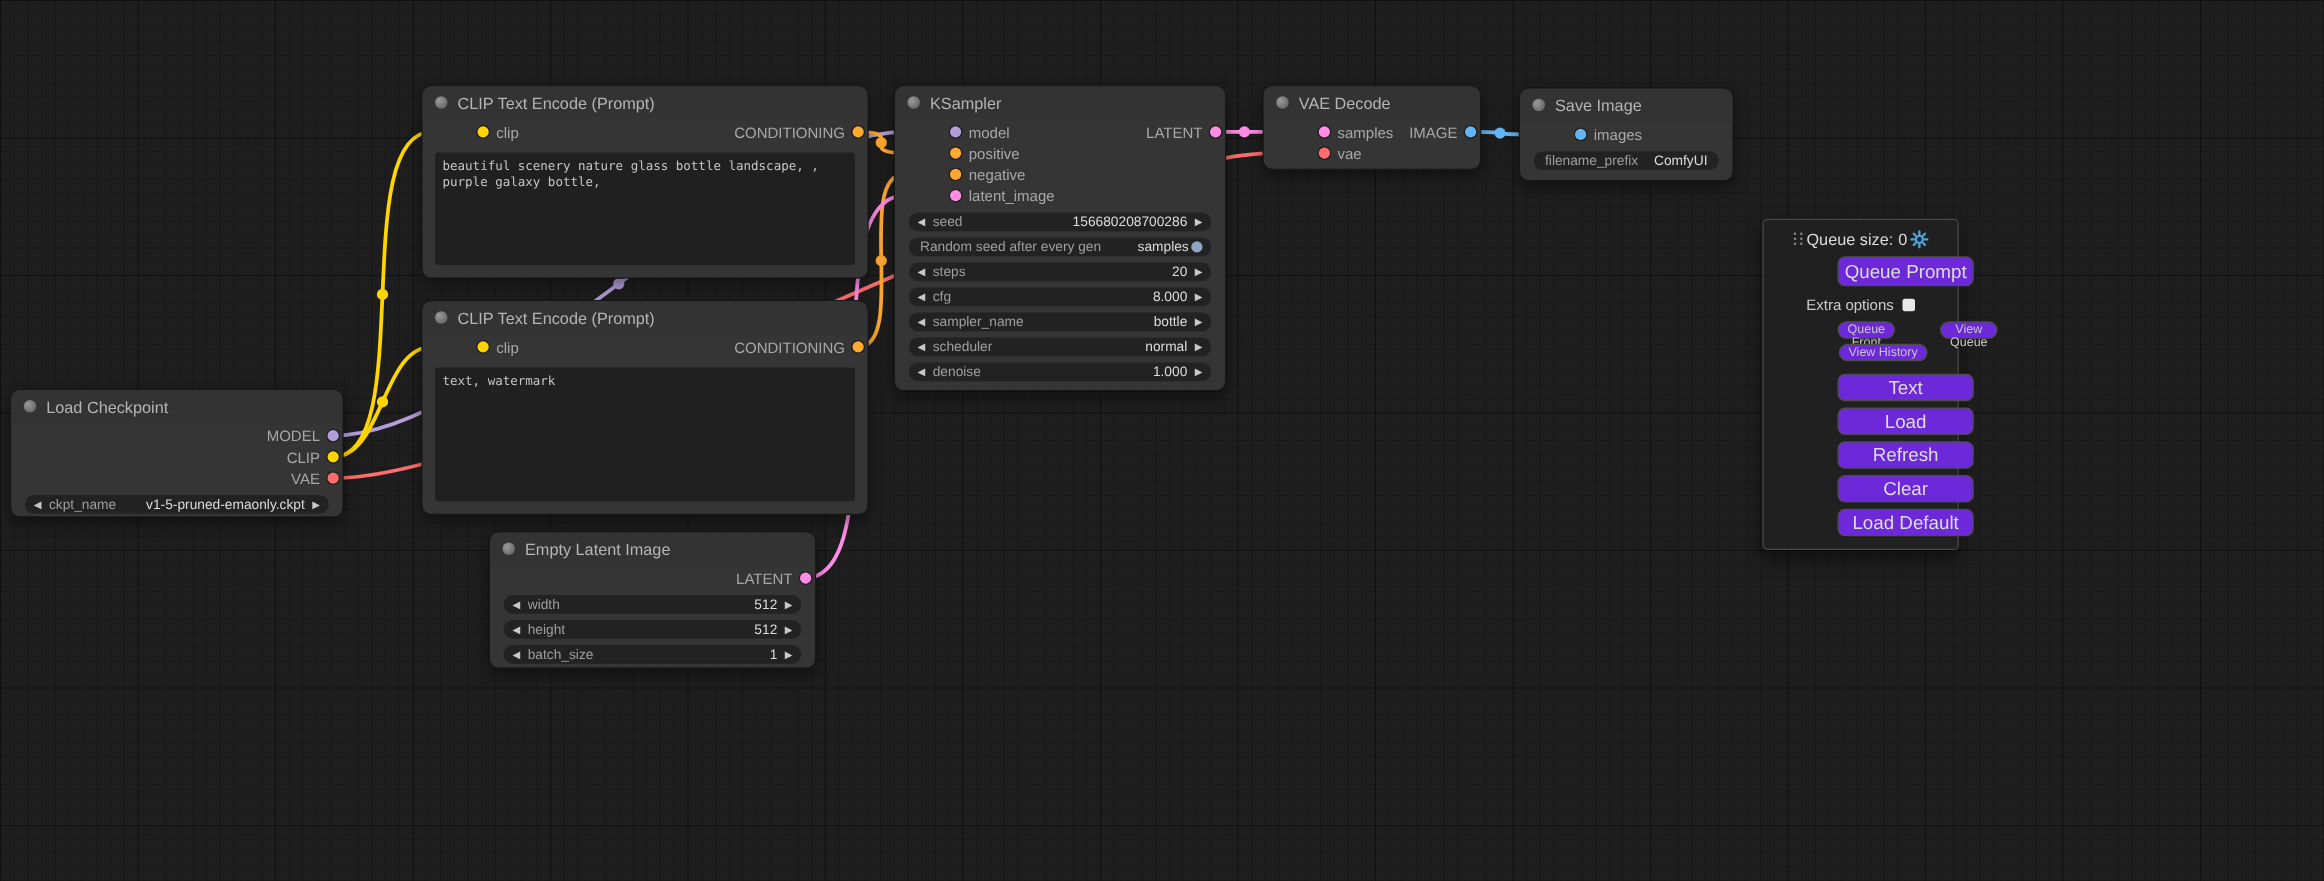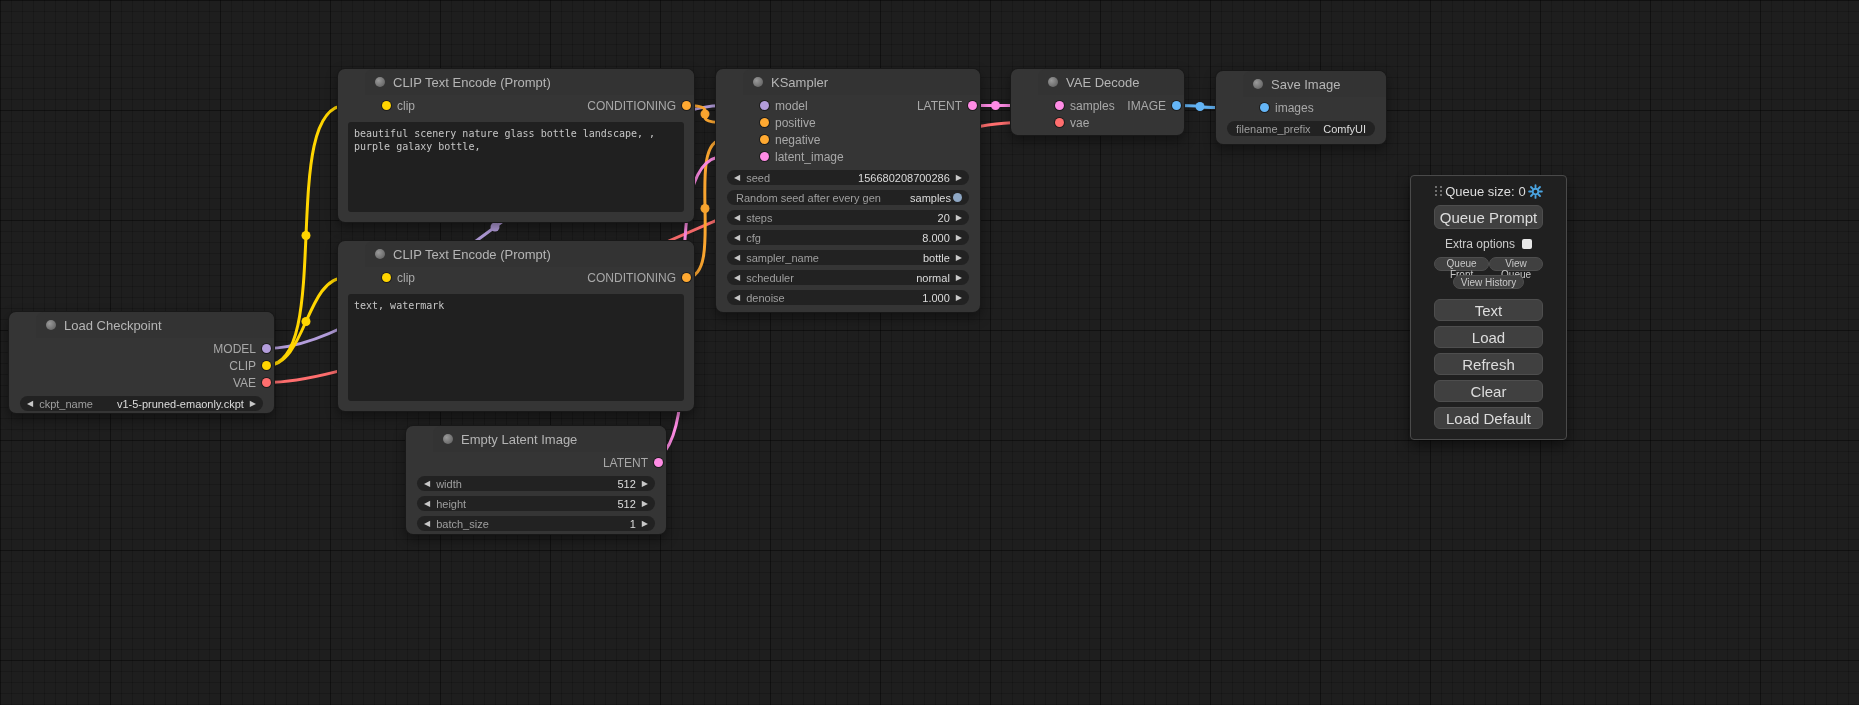--- a/index.html
+++ b/index.html
@@ -30,21 +30,20 @@
     box-shadow: 0 5px 12px rgba(0,0,0,0.4);
     display: flex;
     flex-direction: column;
   }
   .node-title {
     height: 26px; flex: none;
     background: #333333;
     border-radius: 8px 8px 0 0;
     display: flex; align-items: center; gap: 8px;
     padding-left: 10px;
-    margin-left: 27px;
   }
   .tdot {
     width: 10px; height: 10px; border-radius: 50%; flex: none;
     background: radial-gradient(circle at 35% 35%, #9a9a9a, #585858);
   }
   .ttext { font-size: 13px; color: #b5b5b5; white-space: nowrap; }
 
   .slots { padding-top: 2px; }
   .srow { display: flex; align-items: center; height: 17px; font-size: 12px; color: #a8a8a8; padding-left: 41px; }
   .sin  { display: flex; align-items: center; gap: 6px; padding-left: 3px; }
@@ -83,21 +82,21 @@
     color: #c6c6c6;
     white-space: pre-wrap;
     word-break: break-word;
     overflow: hidden;
   }
 
   
   #n-load     { left: 8px;    top: 311px; width: 267px; height: 103px; }
   #n-clip-pos { left: 337px;  top: 68px;  width: 358px; height: 155px; }
   #n-clip-neg { left: 337px;  top: 240px; width: 358px; height: 172px; }
-  #n-latent   { left: 405px;  top: 425px; width: 262px; height: 110px; }
+  #n-latent   { left: 391px;  top: 425px; width: 262px; height: 110px; }
   #n-ksampler { left: 715px;  top: 68px;  width: 266px; height: 245px; }
   #n-vae      { left: 1010px; top: 68px;  width: 175px; height: 68px;  }
   #n-save     { left: 1215px; top: 70px;  width: 172px; height: 75px;  }
 
   
   #queue-panel {
     position: absolute;
     left: 1410px; top: 175px; width: 157px;
     background: #202020;
     border: 1px solid #4a4a4a;
@@ -112,27 +111,28 @@
   .qp-drag::before {
     content: ""; position: absolute; left: 1px; top: 0;
     width: 2px; height: 2px; background: #8a8a8a; border-radius: 50%;
     box-shadow: 0 4px 0 #8a8a8a, 0 8px 0 #8a8a8a,
                 5px 0 0 #8a8a8a, 5px 4px 0 #8a8a8a, 5px 8px 0 #8a8a8a;
   }
   .qp-size { flex: 1; display: flex; justify-content: center; gap: 4px; font-size: 13px; color: #dddddd; }
   .qp-gear { flex: none; width: 15px; height: 15px; cursor: pointer; }
 
   button {
-    background: #404040;
+    background: #6d28d9;
     border: 1px solid #4e4e4e;
     border-radius: 6px;
     color: #dddddd;
     font-family: "Liberation Sans", sans-serif;
     cursor: pointer;
     display: block;
+    margin-left: 36px;
   }
   .btn-queue { width: 100%; height: 24px; font-size: 15px; margin-bottom: 7px; }
   .qp-extra { display: flex; align-items: center; justify-content: center; height: 16px; font-size: 12px; color: #cccccc; margin-bottom: 5px; }
   .qp-check { width: 10px; height: 10px; background: #e8e8e8; border-radius: 2px; display: inline-block; margin-left: 7px; cursor: pointer; }
   .qp-smallrow { display: flex; justify-content: space-between; margin-bottom: 4px; }
   .btn-small { font-size: 10px; height: 14px; line-height: 11px; padding: 0 7px; border-radius: 8px; color: #c8c8c8; display: inline-block; }
   .qp-history { display: flex; justify-content: center; margin-bottom: 10px; }
   .btn-big { width: 100%; height: 22px; font-size: 15px; margin-top: 5px; }
 </style>
 </head>

